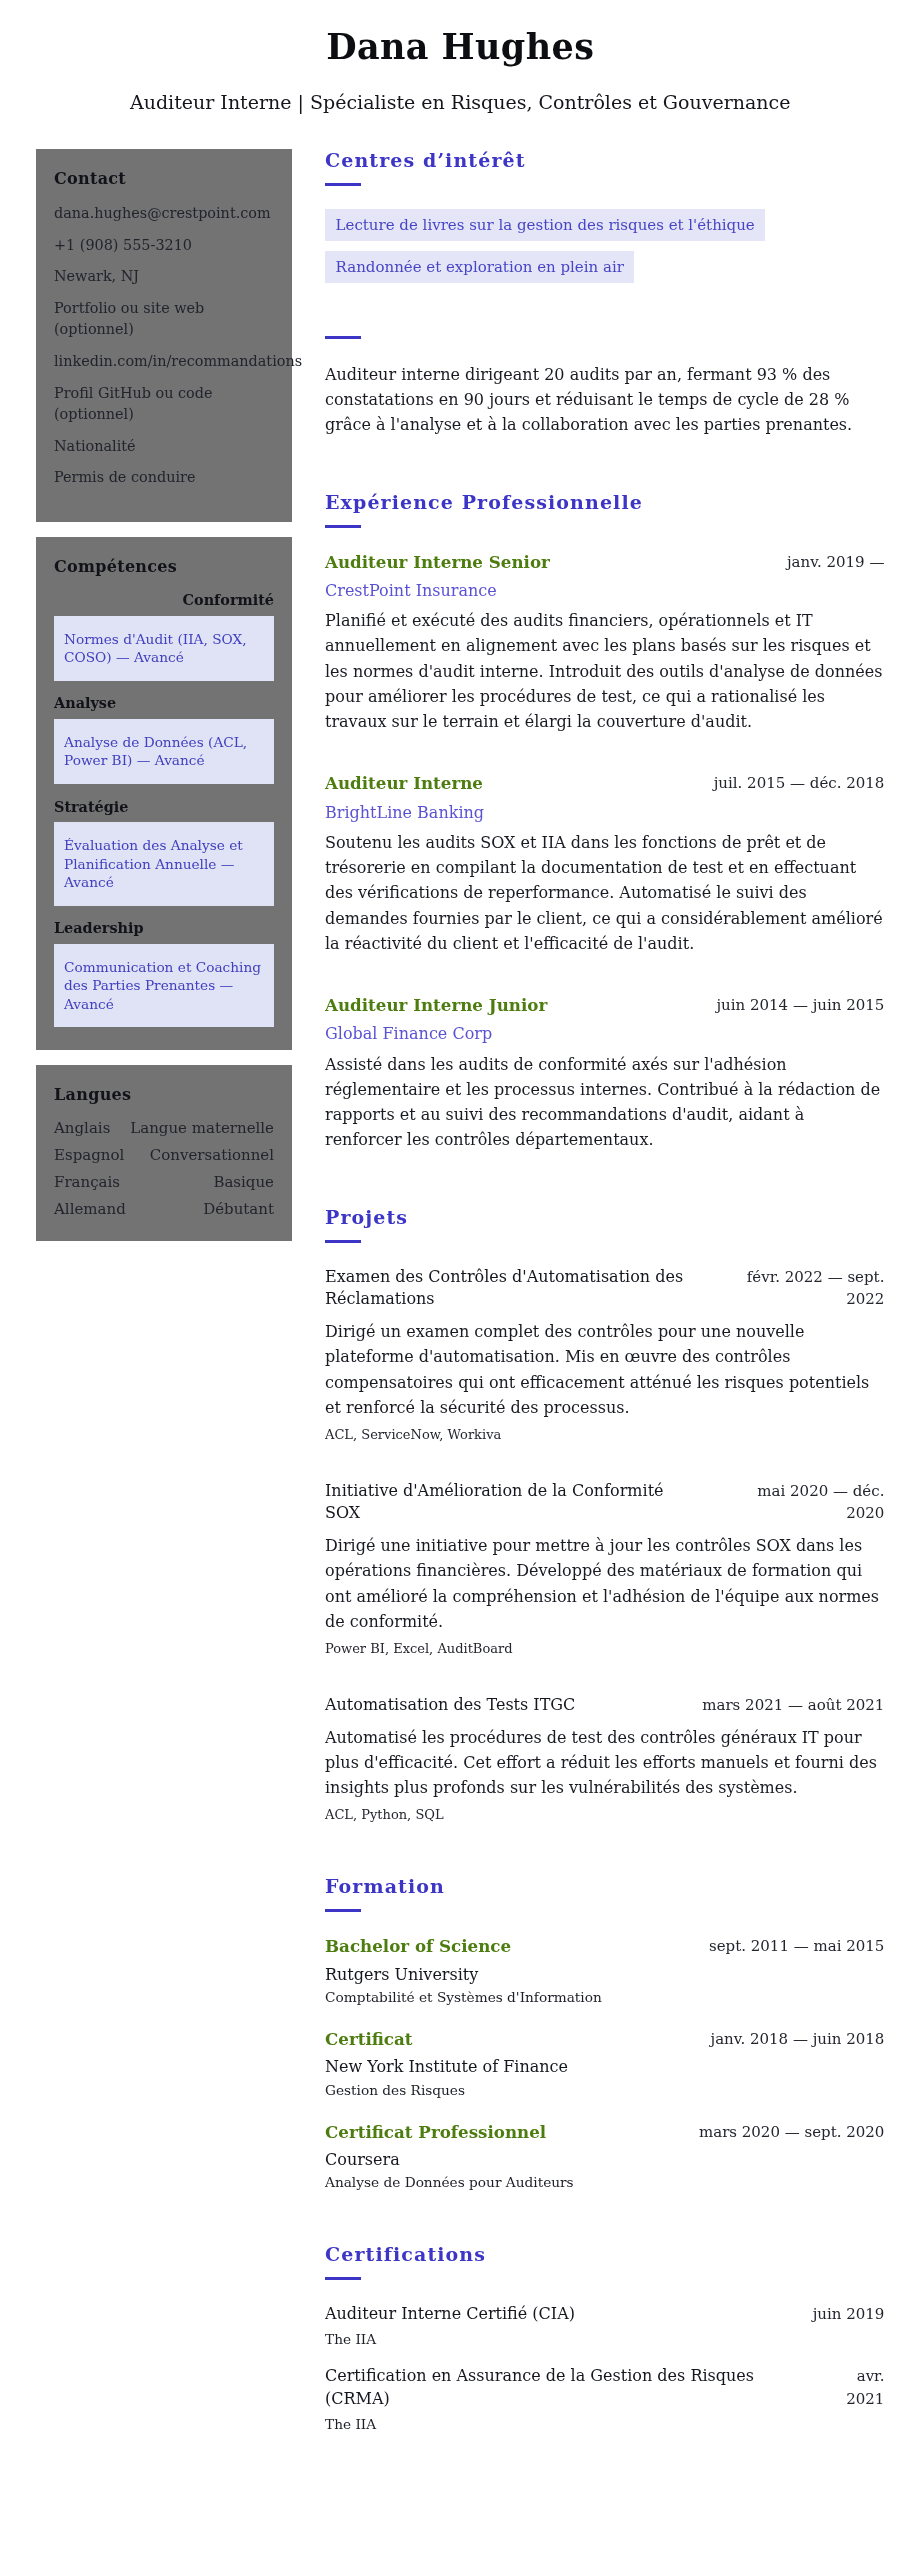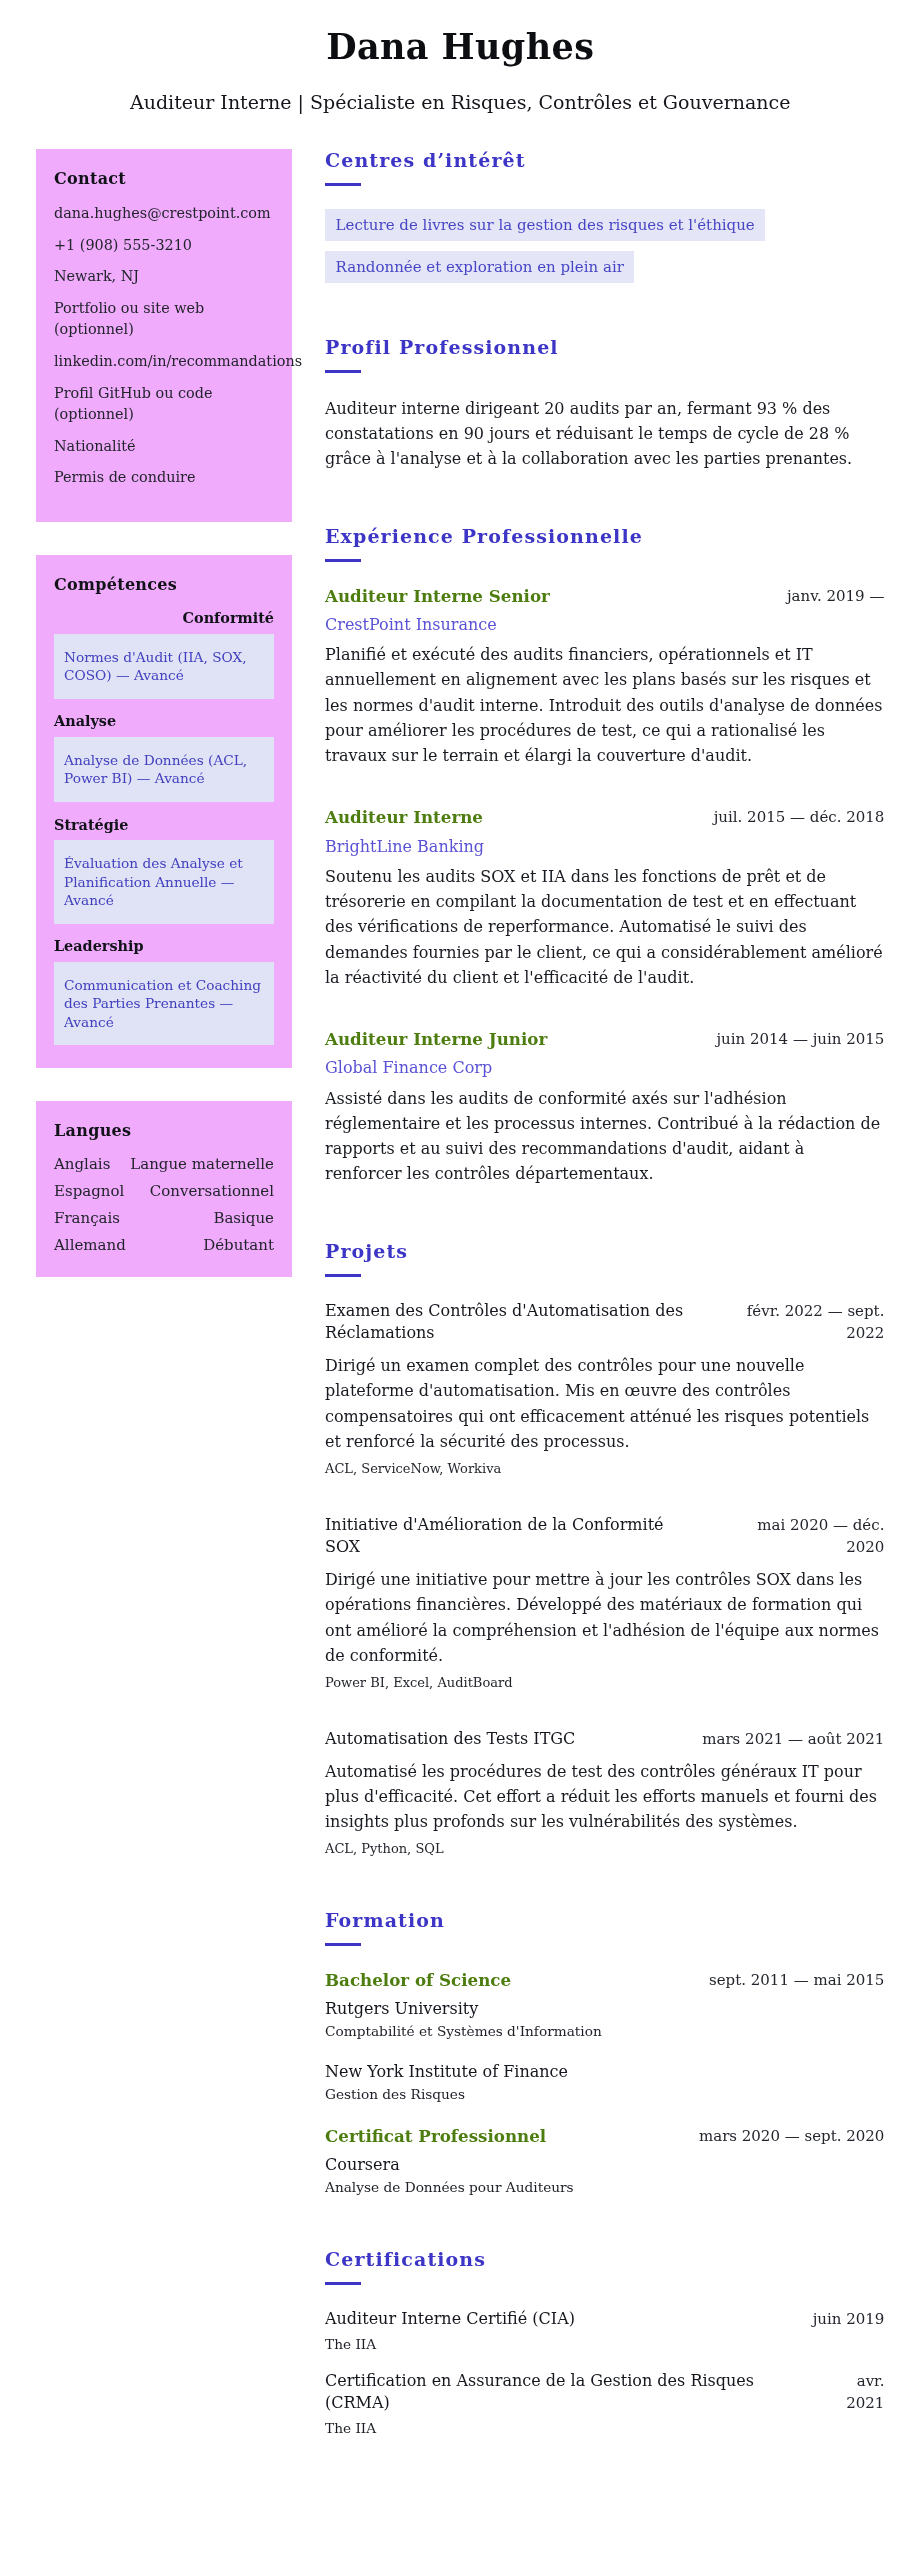--- a/index.html
+++ b/index.html
@@ -16,21 +16,21 @@
   .header { text-align:center; margin-bottom:36px; }
   .header h1 { font-size:35px; font-weight:700; letter-spacing:0.4px; color:#0d0e12; margin-bottom:24px; }
   .header .tagline { font-size:19px; color:#15161c; }
 
   
   .columns { display:flex; gap:33px; align-items:flex-start; }
   .sidebar { width:256px; flex:0 0 256px; }
   .main { flex:1; min-width:0; }
 
   
-  .side-box { background:#f0abfc; padding:20px 18px 23px; margin-bottom:33px; }
+  .side-box { background:#737373; padding:20px 18px 23px; margin-bottom:15px; }
   .side-box h3 { font-size:16px; font-weight:700; color:#111319; letter-spacing:0.3px; margin-bottom:15px; }
   .c-item { font-size:14.4px; line-height:1.5; margin-bottom:10px; color:#22242c; }
   .c-item.nowrap { white-space:nowrap; overflow:visible; }
   .skill-group h4 { font-size:14.4px; font-weight:700; color:#111319; margin:13.7px 0 7.6px; }
   .skill-group:first-of-type h4 { margin-top:0;text-align:right; }
   .skill-tag {
     display:block; background:#e0e2f6; color:#4140bf;
     font-size:13.7px; line-height:1.35; padding:14px 10px;
   }
   .lang-row { display:flex; justify-content:space-between; gap:7.6px; font-size:15px; color:#22242c; margin-bottom:9px; }
@@ -143,21 +143,20 @@
     <main class="main">
 
       <section class="section">
         <h2>Centres d’intérêt</h2>
         <div class="rule"></div>
         <div class="interest-tag">Lecture de livres sur la gestion des risques et l'éthique</div>
         <div class="interest-tag">Randonnée et exploration en plein air</div>
       </section>
 
       <section class="section">
-        <h2>Profil Professionnel</h2>
         <div class="rule"></div>
         <p class="profile-text">Auditeur interne dirigeant 20 audits par an, fermant 93 % des constatations en 90 jours et réduisant le temps de cycle de 28 % grâce à l'analyse et à la collaboration avec les parties prenantes.</p>
       </section>
 
       <section class="section">
         <h2>Expérience Professionnelle</h2>
         <div class="rule"></div>
 
         <div class="entry">
           <div class="entry-head">
@@ -226,20 +225,24 @@
         <div class="edu-entry">
           <div class="entry-head">
             <div class="entry-title">Bachelor of Science</div>
             <div class="entry-date">sept. 2011 — mai 2015</div>
           </div>
           <div class="edu-school">Rutgers University</div>
           <div class="edu-field">Comptabilité et Systèmes d'Information</div>
         </div>
 
         <div class="edu-entry">
+          <div class="entry-head">
+            <div class="entry-title">Certificat</div>
+            <div class="entry-date">janv. 2018 — juin 2018</div>
+          </div>
           <div class="edu-school">New York Institute of Finance</div>
           <div class="edu-field">Gestion des Risques</div>
         </div>
 
         <div class="edu-entry">
           <div class="entry-head">
             <div class="entry-title">Certificat Professionnel</div>
             <div class="entry-date">mars 2020 — sept. 2020</div>
           </div>
           <div class="edu-school">Coursera</div>

